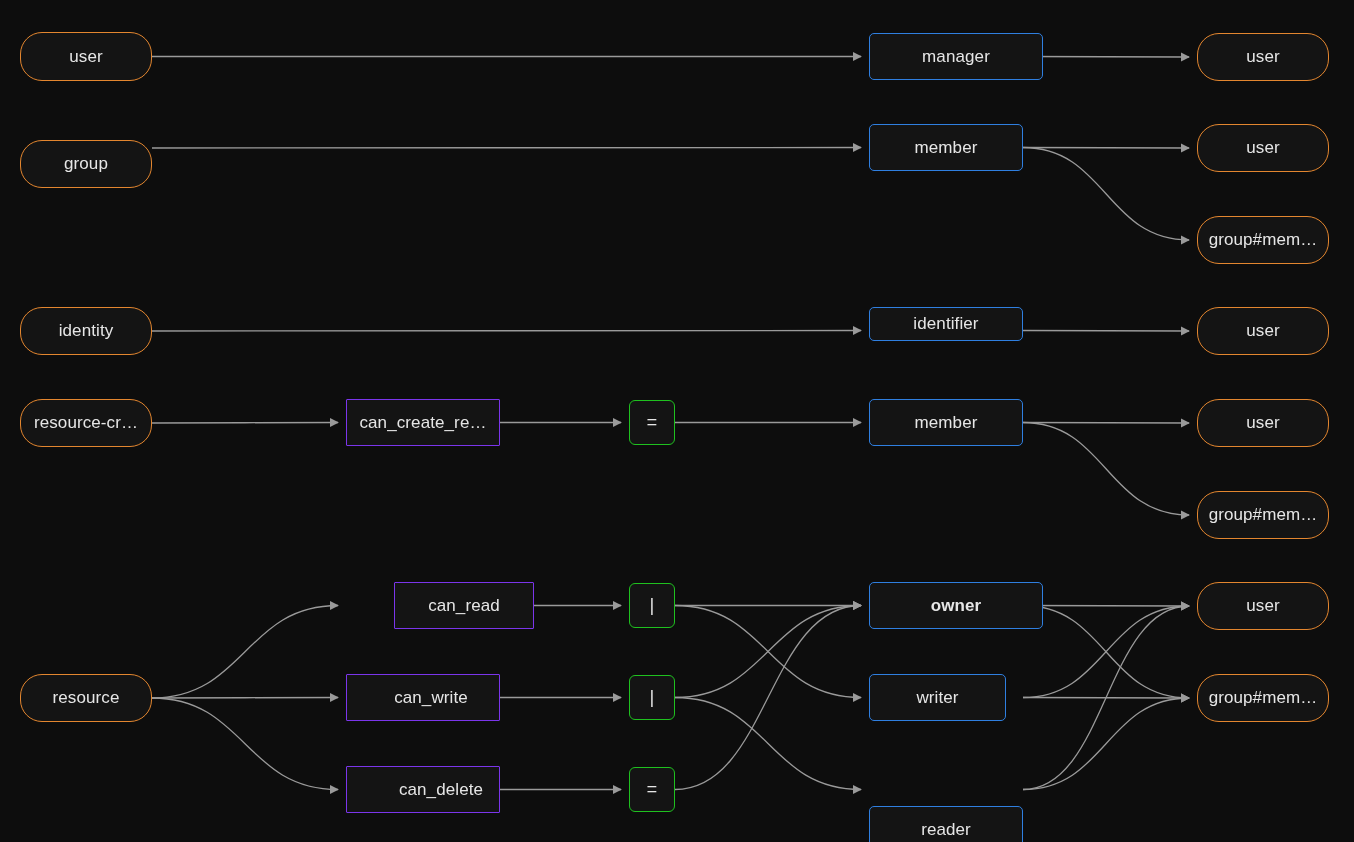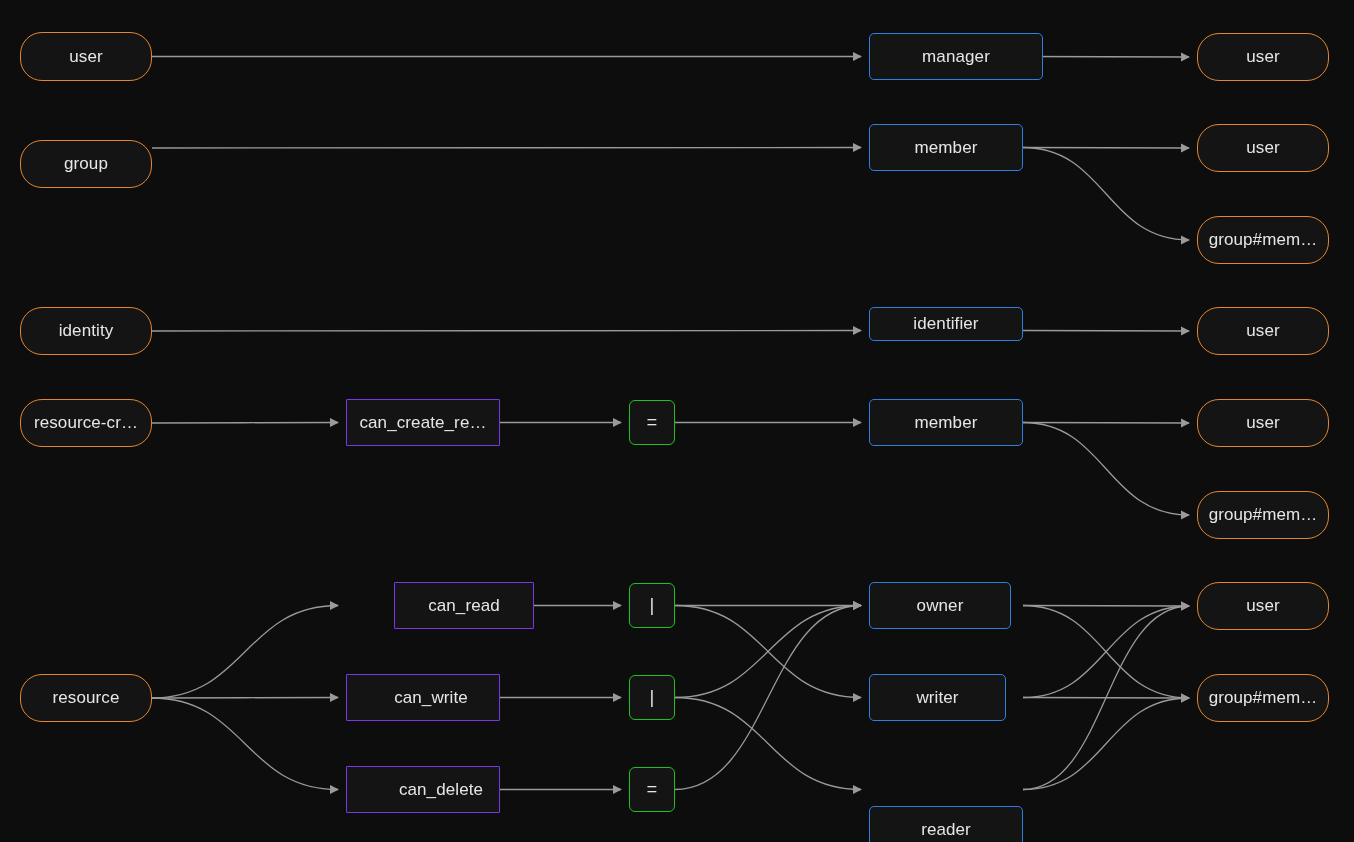--- a/index.html
+++ b/index.html
@@ -184,21 +184,21 @@
       </div>
       <div class="node operator" style="left: 629px; top: 583px; width: 46px; height: 45px;">
         <span class="label">|</span>
       </div>
       <div class="node operator" style="left: 629px; top: 675px; width: 46px; height: 45px;">
         <span class="label">|</span>
       </div>
       <div class="node operator" style="left: 629px; top: 767px; width: 46px; height: 45px;">
         <span class="label">=</span>
       </div>
-      <div class="node relation" style="left: 869px; top: 582px; width: 142px; height: 47px;">
+      <div class="node relation" style="left: 869px; top: 582px; width: 174px; height: 47px; font-weight: bold;">
         <span class="label">owner</span>
       </div>
       <div class="node relation" style="left: 869px; top: 674px; width: 137px; height: 47px;">
         <span class="label">writer</span>
       </div>
       <div class="node relation" style="left: 869px; top: 766px; width: 154px; height: 47px; margin-top: 40px;">
         <span class="label">reader</span>
       </div>
       <div class="node type" style="left: 1197px; top: 582px; width: 132px; height: 48px;">
         <span class="label">user</span>

